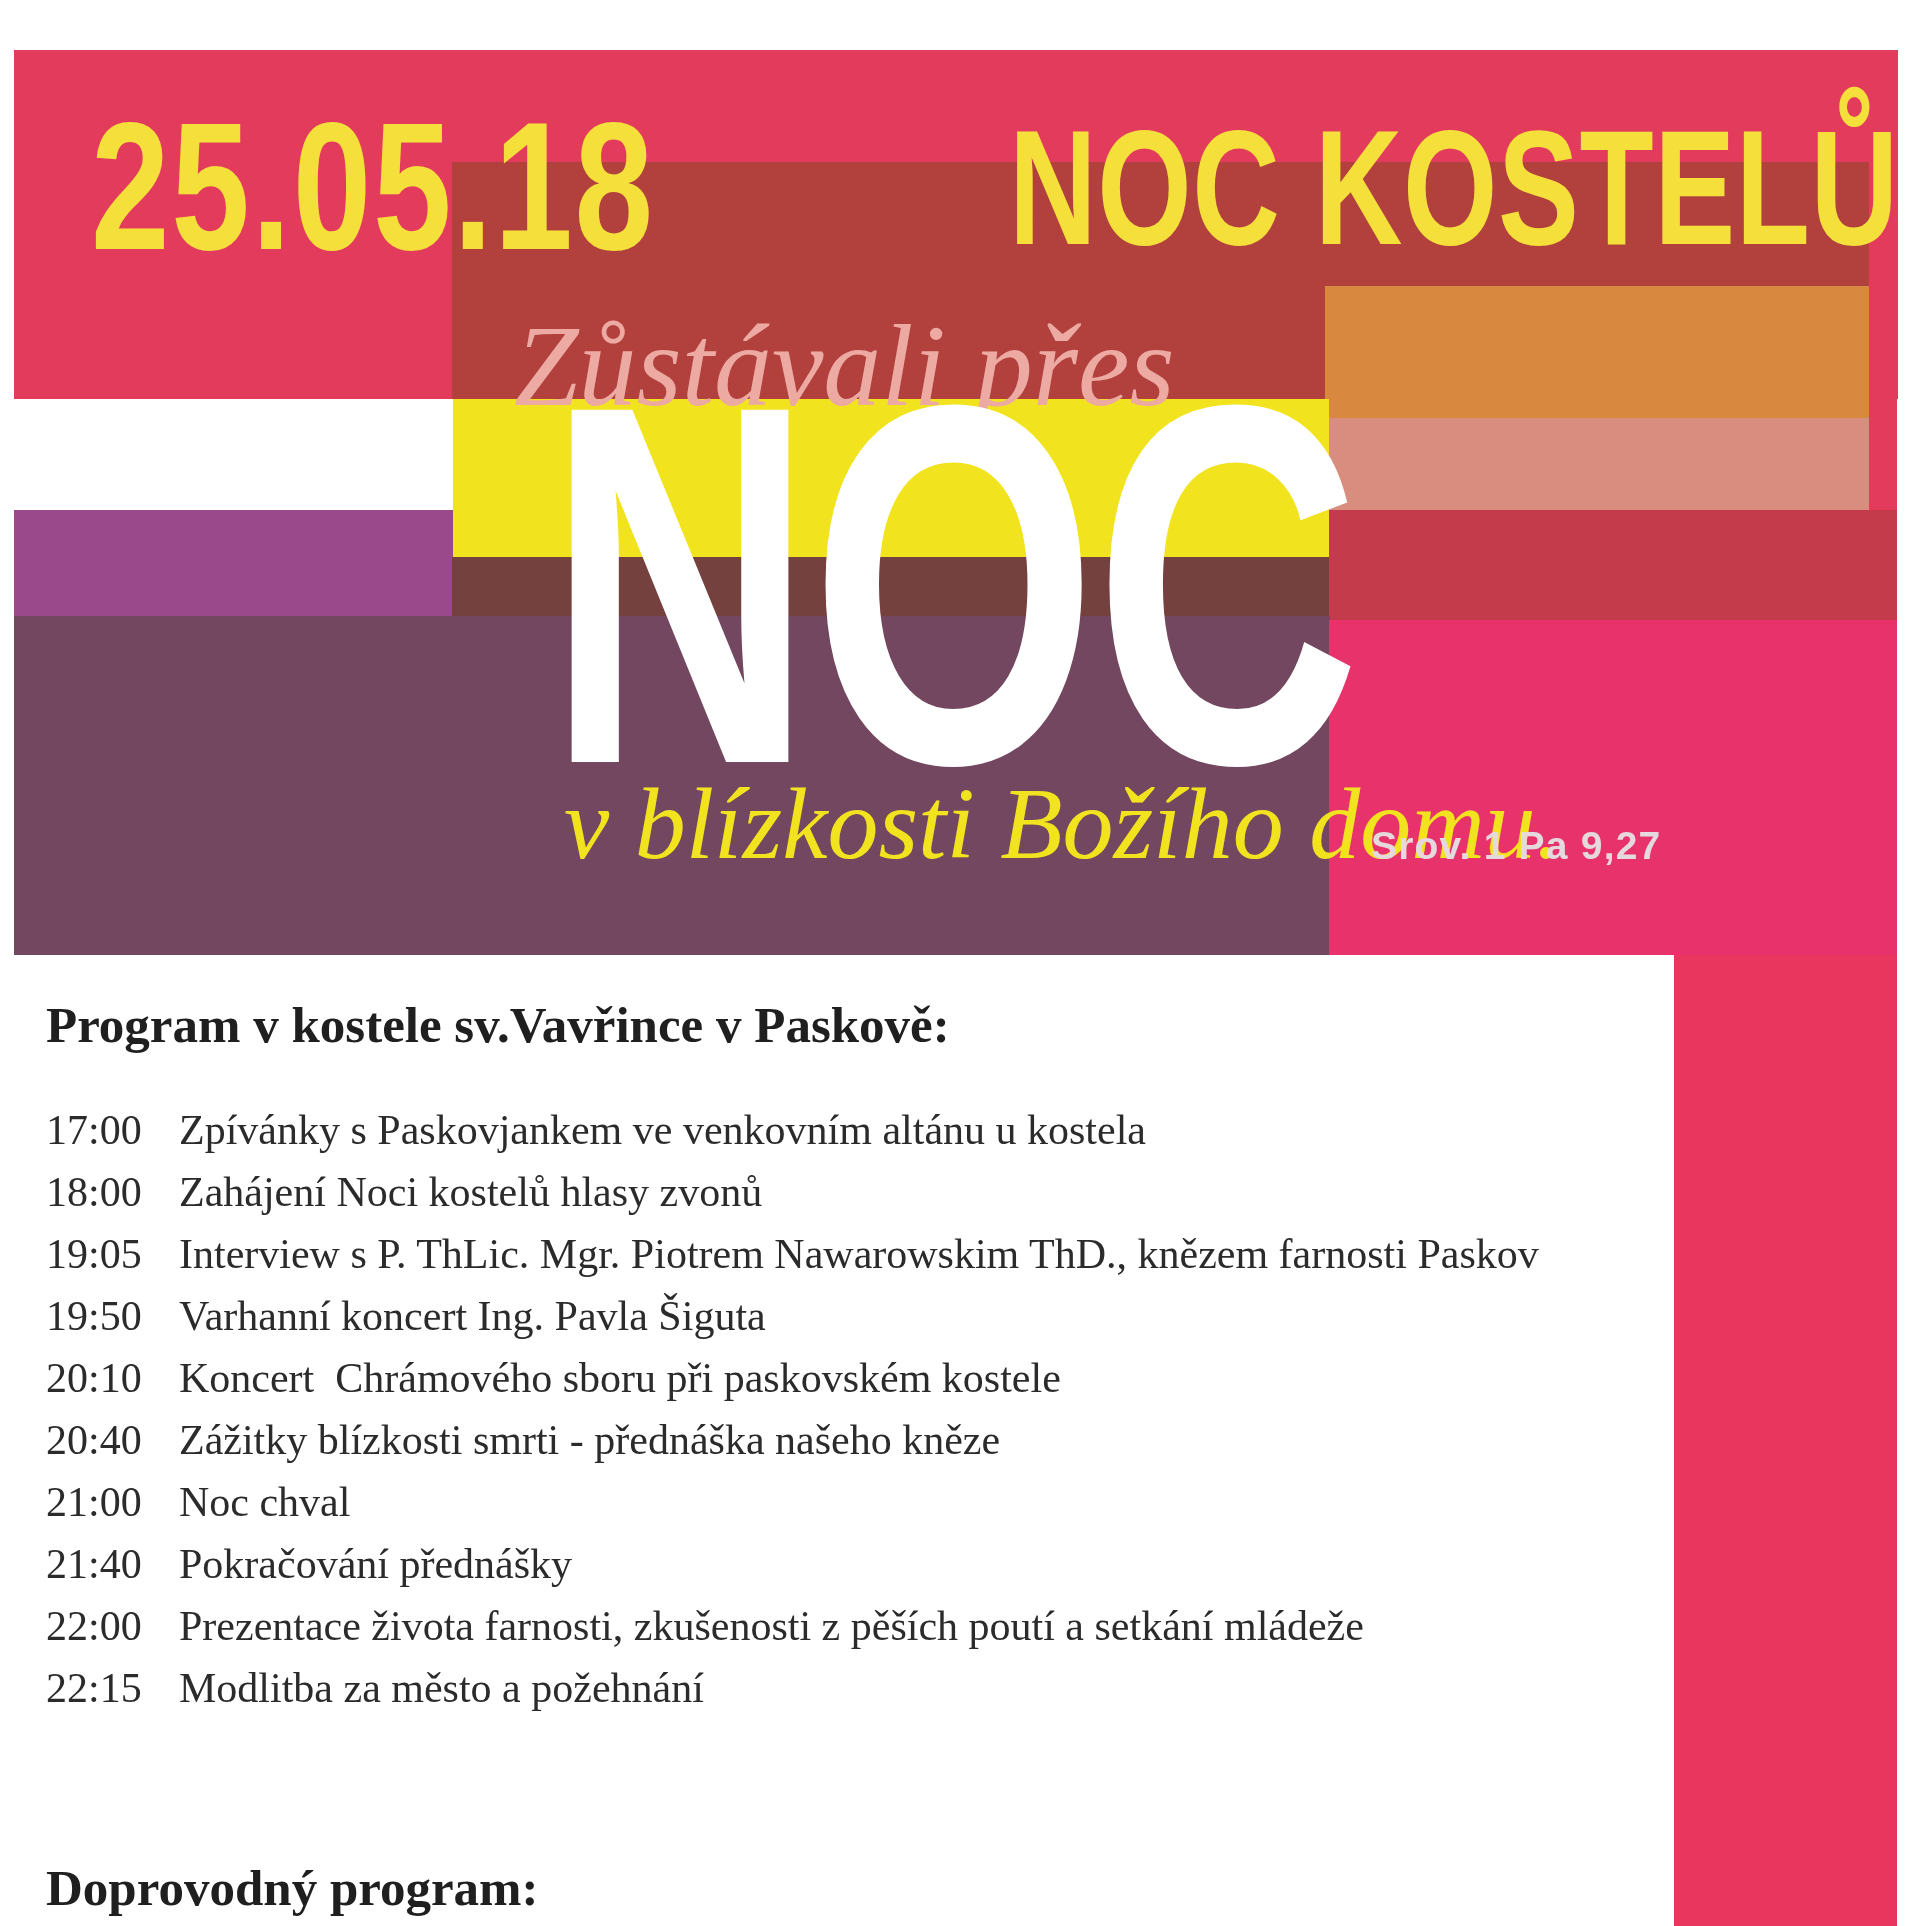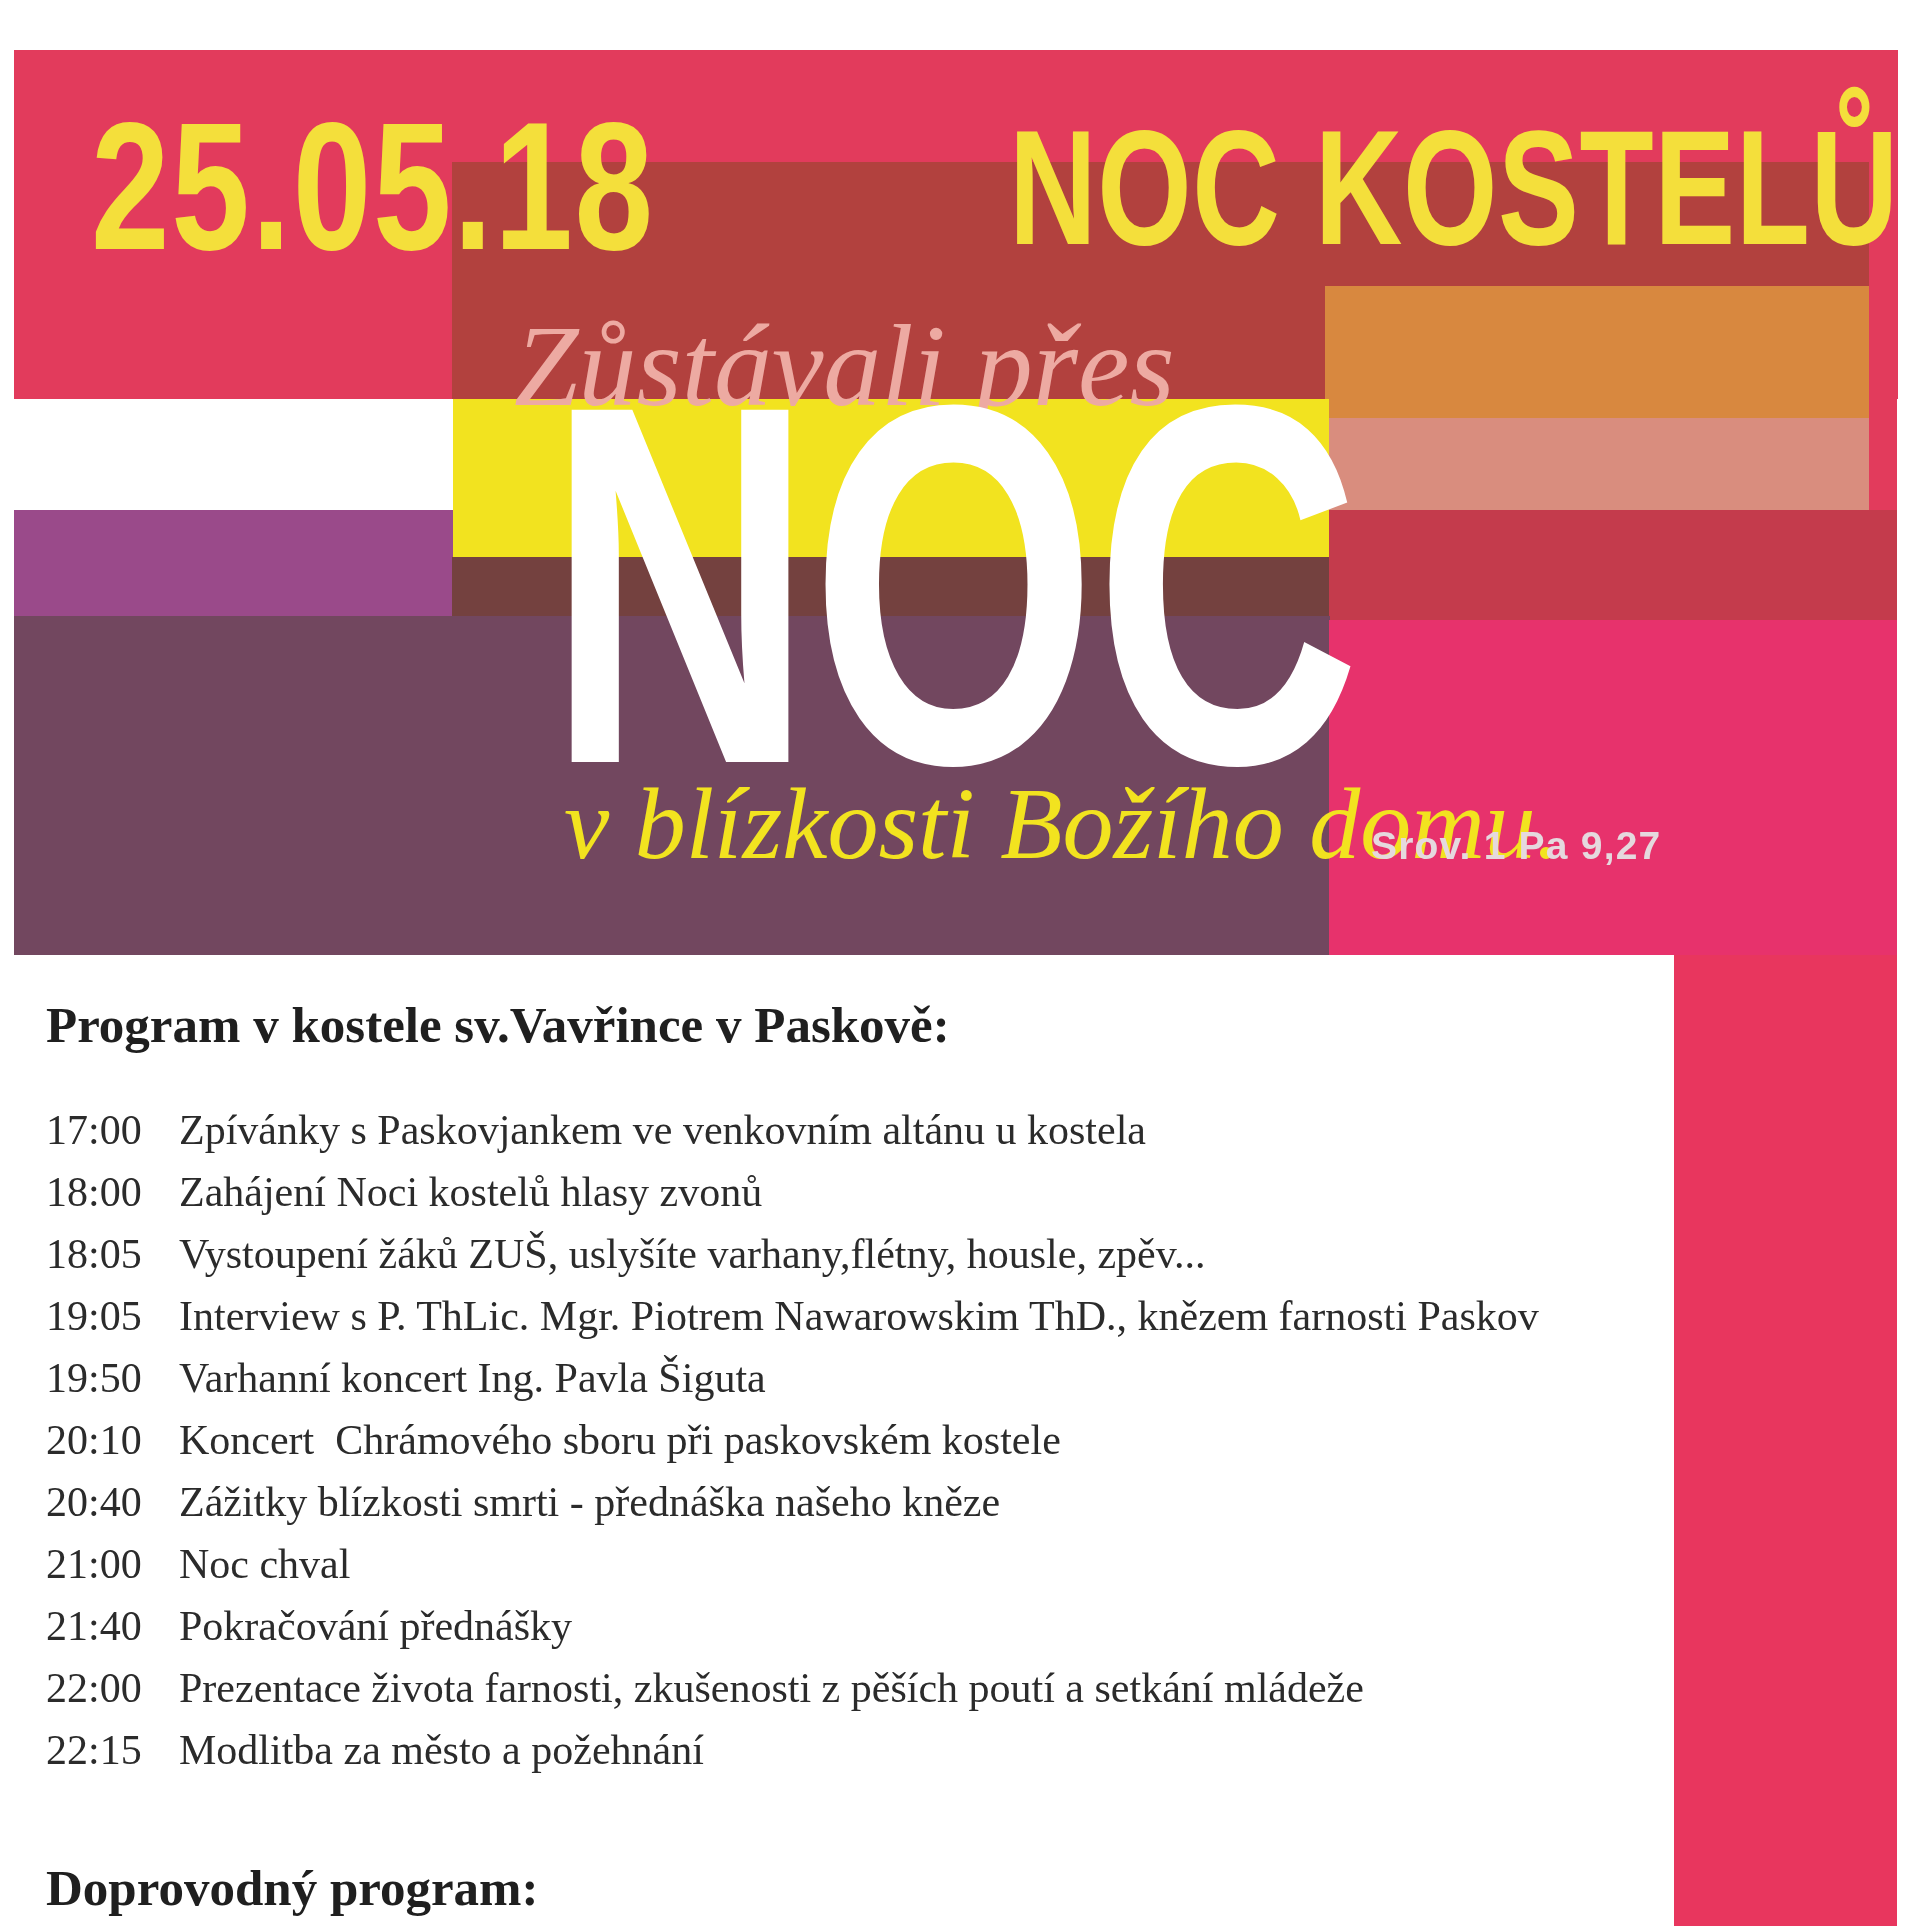--- a/index.html
+++ b/index.html
@@ -77,21 +77,20 @@
   <div class="abs brand-text">NOC KOSTELŮ</div>
   <div class="abs tagline-pre">Zůstávali přes</div>
   <div class="abs noc-big">NOC</div>
   <div class="abs tagline-post">v blízkosti Božího domu.</div>
   <div class="abs verse-ref">Srov. 1 Pa 9,27</div>
 
   <div class="abs program-heading">Program v kostele sv.Vavřince v Paskově:</div>
   <div class="abs program-list">
       <div class="prow"><span class="ptime">17:00</span><span class="ptext">Zpívánky s Paskovjankem ve venkovním altánu u kostela</span></div>
       <div class="prow"><span class="ptime">18:00</span><span class="ptext">Zahájení Noci kostelů hlasy zvonů</span></div>
-      <div class="prow"><span class="ptime">18:05</span><span class="ptext">Vystoupení žáků ZUŠ, uslyšíte varhany,flétny, housle, zpěv...</span></div>
       <div class="prow"><span class="ptime">19:05</span><span class="ptext">Interview s P. ThLic. Mgr. Piotrem Nawarowskim ThD., knězem farnosti Paskov</span></div>
       <div class="prow"><span class="ptime">19:50</span><span class="ptext">Varhanní koncert Ing. Pavla Šiguta</span></div>
       <div class="prow"><span class="ptime">20:10</span><span class="ptext">Koncert  Chrámového sboru při paskovském kostele</span></div>
       <div class="prow"><span class="ptime">20:40</span><span class="ptext">Zážitky blízkosti smrti - přednáška našeho kněze</span></div>
       <div class="prow"><span class="ptime">21:00</span><span class="ptext">Noc chval</span></div>
       <div class="prow"><span class="ptime">21:40</span><span class="ptext">Pokračování přednášky</span></div>
       <div class="prow"><span class="ptime">22:00</span><span class="ptext">Prezentace života farnosti, zkušenosti z pěších poutí a setkání mládeže</span></div>
       <div class="prow"><span class="ptime">22:15</span><span class="ptext">Modlitba za město a požehnání</span></div>
     </div>
   <div class="abs extra-heading">Doprovodný program:</div>

